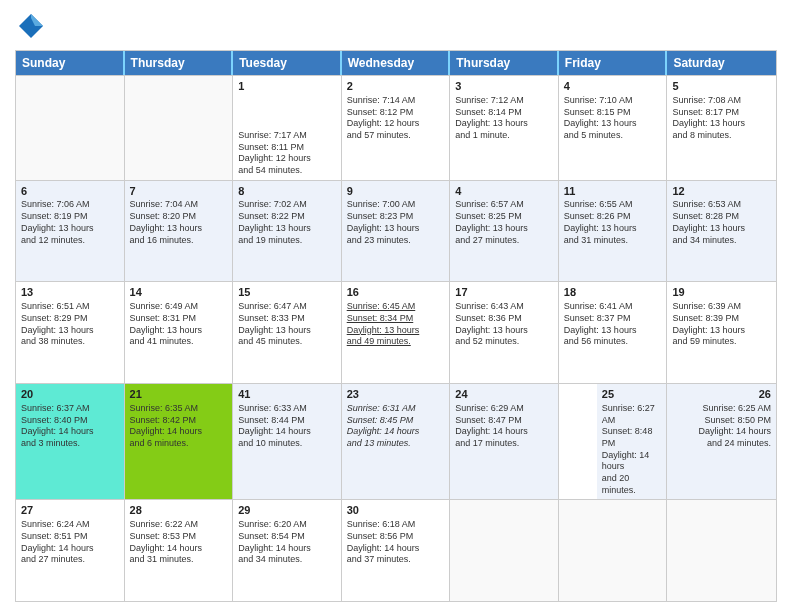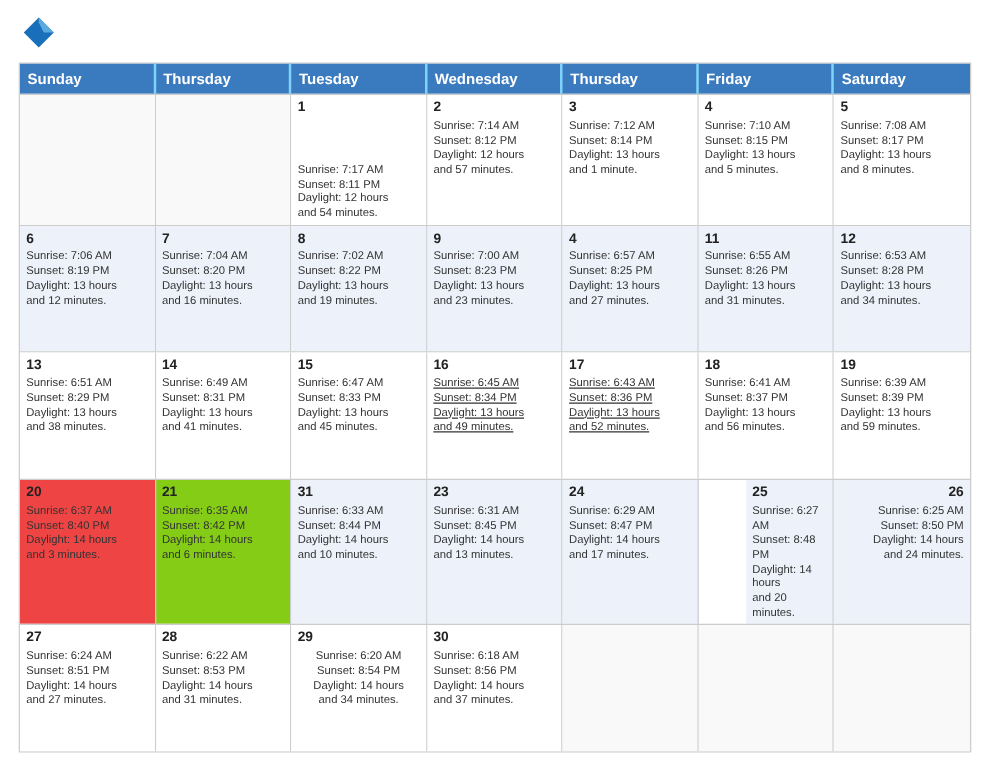--- a/index.html
+++ b/index.html
@@ -255,65 +255,65 @@
           </div>
           <div class="cal-cell">
             <span class="day-num">16</span>
             <div class="cell-text" style="white-space: pre-line; text-decoration: underline;">Sunrise: 6:45 AM
 Sunset: 8:34 PM
 Daylight: 13 hours
 and 49 minutes.</div>
           </div>
           <div class="cal-cell">
             <span class="day-num">17</span>
-            <div class="cell-text" style="white-space: pre-line; text-decoration: underline;">Sunrise: 6:43 AM
+            <div class="cell-text" style="white-space: pre-line;">Sunrise: 6:43 AM
 Sunset: 8:36 PM
 Daylight: 13 hours
 and 52 minutes.</div>
           </div>
           <div class="cal-cell">
             <span class="day-num">18</span>
             <div class="cell-text" style="white-space: pre-line;">Sunrise: 6:41 AM
 Sunset: 8:37 PM
 Daylight: 13 hours
 and 56 minutes.</div>
           </div>
           <div class="cal-cell">
             <span class="day-num">19</span>
             <div class="cell-text" style="white-space: pre-line;">Sunrise: 6:39 AM
 Sunset: 8:39 PM
 Daylight: 13 hours
 and 59 minutes.</div>
           </div>
         </div>
         <div class="cal-row">
-          <div class="cal-cell alt-row" style="background: #ef4444;">
+          <div class="cal-cell alt-row" style="background: #5eead4;">
             <span class="day-num">20</span>
             <div class="cell-text" style="white-space: pre-line;">Sunrise: 6:37 AM
 Sunset: 8:40 PM
 Daylight: 14 hours
 and 3 minutes.</div>
           </div>
           <div class="cal-cell alt-row" style="background: #84cc16;">
             <span class="day-num">21</span>
             <div class="cell-text" style="white-space: pre-line;">Sunrise: 6:35 AM
 Sunset: 8:42 PM
 Daylight: 14 hours
 and 6 minutes.</div>
           </div>
           <div class="cal-cell alt-row" style="background: rgb(237, 242, 250);">
-            <span class="day-num">31</span>
+            <span class="day-num">41</span>
             <div class="cell-text" style="white-space: pre-line;">Sunrise: 6:33 AM
 Sunset: 8:44 PM
 Daylight: 14 hours
 and 10 minutes.</div>
           </div>
           <div class="cal-cell alt-row" style="background: rgb(237, 242, 250);">
             <span class="day-num">23</span>
-            <div class="cell-text" style="white-space: pre-line;">Sunrise: 6:31 AM
+            <div class="cell-text" style="white-space: pre-line; font-style: italic;">Sunrise: 6:31 AM
 Sunset: 8:45 PM
 Daylight: 14 hours
 and 13 minutes.</div>
           </div>
           <div class="cal-cell alt-row" style="background: rgb(237, 242, 250);">
             <span class="day-num">24</span>
             <div class="cell-text" style="white-space: pre-line;">Sunrise: 6:29 AM
 Sunset: 8:47 PM
 Daylight: 14 hours
 and 17 minutes.</div>
@@ -343,21 +343,21 @@
           </div>
           <div class="cal-cell">
             <span class="day-num">28</span>
             <div class="cell-text" style="white-space: pre-line;">Sunrise: 6:22 AM
 Sunset: 8:53 PM
 Daylight: 14 hours
 and 31 minutes.</div>
           </div>
           <div class="cal-cell">
             <span class="day-num">29</span>
-            <div class="cell-text" style="white-space: pre-line; text-align: center;">Sunrise: 6:20 AM
+            <div class="cell-text" style="white-space: pre-line;">Sunrise: 6:20 AM
 Sunset: 8:54 PM
 Daylight: 14 hours
 and 34 minutes.</div>
           </div>
           <div class="cal-cell">
             <span class="day-num">30</span>
             <div class="cell-text" style="white-space: pre-line;">Sunrise: 6:18 AM
 Sunset: 8:56 PM
 Daylight: 14 hours
 and 37 minutes.</div>

